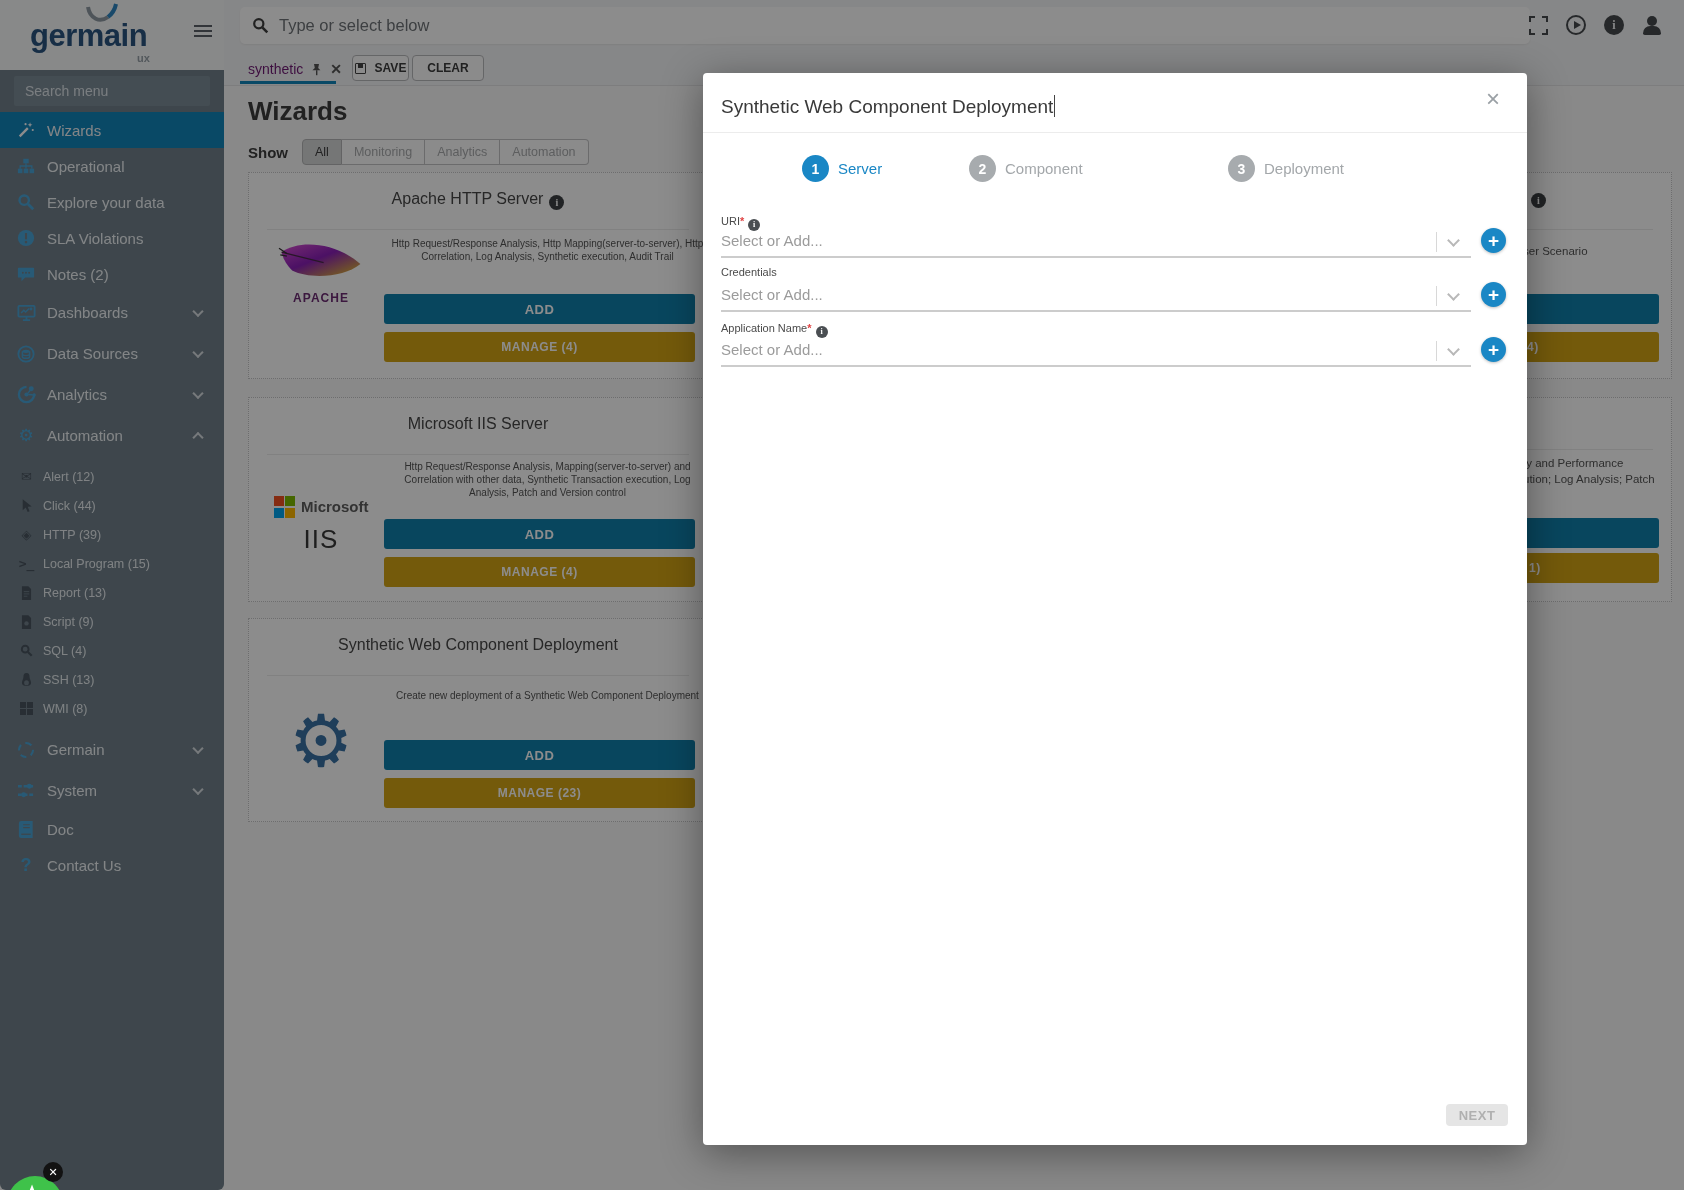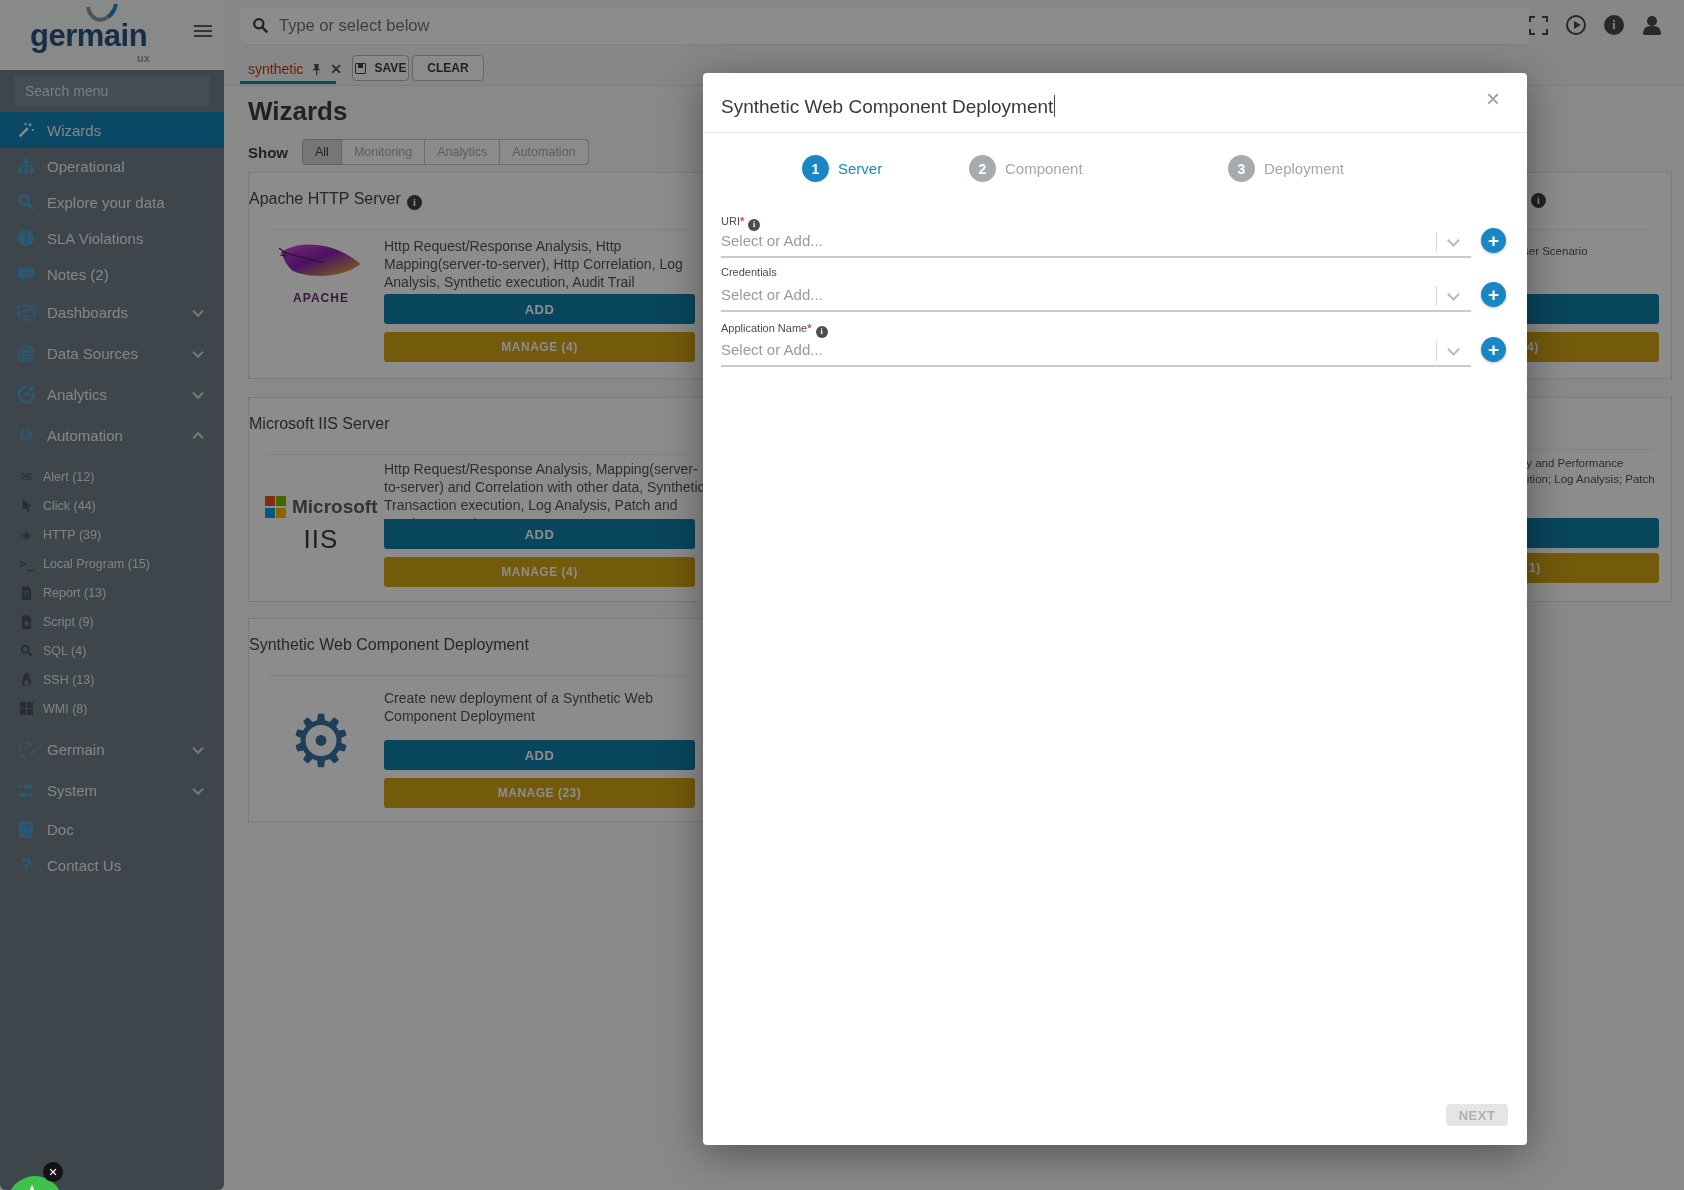--- a/index.html
+++ b/index.html
@@ -52,57 +52,57 @@
   .playc { width:20px; height:20px; border:2px solid #45494d; border-radius:50%; position:relative; }
   .playc i { position:absolute; left:6px; top:4px; border-left:7px solid #45494d; border-top:4px solid transparent; border-bottom:4px solid transparent; }
   .infoc { width:20px; height:20px; border-radius:50%; background:#45494d; color:#f5f6f7; font-size:12px; font-weight:bold;
     display:flex; align-items:center; justify-content:center; font-family:"Liberation Serif", serif; }
   .userc { position:relative; width:20px; height:20px; }
   .userc i { position:absolute; left:5px; top:1px; width:10px; height:10px; background:#45494d; border-radius:50%; }
   .userc b { position:absolute; left:1px; top:11px; width:18px; height:9px; background:#45494d; border-radius:8px 8px 2px 2px; }
 
   
   .tab { position:absolute; left:24px; top:52px; height:34px; display:flex; align-items:center; cursor:pointer; }
-  .tab-label { font-size:14px; color:#c2410c; }
+  .tab-label { font-size:14px; color:#701a75; }
   .tab-underline { position:absolute; left:16px; top:81px; width:96px; height:3px; background:#1285bb; }
   .pin { margin-left:8px; display:flex; }
   .tabx { margin-left:8px; color:#555; font-size:14px; font-weight:bold; cursor:pointer; }
   .hbtn { position:absolute; top:55px; height:26px; border:1px solid #b9babc; border-radius:4px; background:#fdfdfd;
     font-size:12px; color:#3c3c3c; display:flex; align-items:center; justify-content:center; gap:9px; cursor:pointer; font-weight:bold; }
   .floppy { position:relative; width:11px; height:11px; border:1.5px solid #444; border-radius:1px; }
   .floppy i { position:absolute; left:2px; top:0; width:5px; height:4px; background:#444; }
 
   
   .page-title { position:absolute; left:248px; top:96px; font-size:26px; color:#3c3c3c; z-index:1; }
   .show-row { position:absolute; left:248px; top:139px; display:flex; align-items:center; z-index:1; }
   .show-label { font-size:15px; font-weight:bold; color:#3c3c3c; margin-right:14px; }
   .filters { display:flex; }
   .fbtn { height:26px; padding:0 12px; border:1px solid #c3c4c5; border-left-width:0; font-size:12.5px; color:#a9abad;
     display:flex; align-items:center; background:#fdfdfd; cursor:pointer; }
   .fbtn:first-child { border-left-width:1px; border-radius:4px 0 0 4px; }
   .fbtn:last-child { border-radius:0 4px 4px 0; }
   .fbtn.active { background:#d6d7d8; color:#3c3c3c; border-color:#b4b5b6; }
 
   .card { position:absolute; width:460px; background:#fff; border:1px dotted #c6c7c8; z-index:1; }
-  .ctitle { position:absolute; left:0; right:0; top:17px; font-size:16px; color:#474747; }
+  .ctitle { position:absolute; left:0; right:0; top:17px; text-align:center; font-size:16px; color:#474747; }
   .cinfo { display:inline-flex; width:15px; height:15px; border-radius:50%; background:#3d4144; color:#fff; font-size:10px;
     font-weight:bold; align-items:center; justify-content:center; vertical-align:-2px; margin-left:6px; font-family:"Liberation Serif", serif; }
   .cdivider { position:absolute; left:18px; right:18px; top:56px; border-top:1px solid #ebebeb; }
-  .cdesc { position:absolute; left:135px; top:64px; width:327px; font-size:14px; color:#555; line-height:1.3; }
+  .cdesc { position:absolute; left:135px; top:64px; width:327px; font-size:10px; color:#555; line-height:1.3;text-align:center; }
   .addbtn { position:absolute; left:135px; right:12px; top:121px; height:30px; background:#1080ac; border-radius:3px;
     color:#fff; font-weight:bold; font-size:13px; display:flex; align-items:center; justify-content:center; letter-spacing:0.5px; cursor:pointer; }
   .mgbtn { position:absolute; left:135px; right:12px; top:159px; height:30px; background:#d3a414; border-radius:3px;
     color:#fff; font-weight:bold; font-size:12px; display:flex; align-items:center; justify-content:center; letter-spacing:0.5px; cursor:pointer; }
   .clogo { position:absolute; left:16px; top:70px; width:112px; text-align:center; }
   .apword { font-size:12px; font-weight:bold; color:#6d2d74; letter-spacing:1px; margin-top:2px; }
   .mslogo-row { display:flex; align-items:center; justify-content:center; gap:6px; margin-top:28px; }
   .mslogo { display:grid; grid-template-columns:10px 10px; grid-template-rows:10px 10px; gap:1.5px; }
   .mslogo i:nth-child(1){ background:#f25022; } .mslogo i:nth-child(2){ background:#7fba00; }
   .mslogo i:nth-child(3){ background:#00a4ef; } .mslogo i:nth-child(4){ background:#ffb900; }
-  .mstext { font-size:19px; color:#5e5e5e; font-weight:bold; }
+  .mstext { font-size:15px; color:#5e5e5e; font-weight:bold; }
   .iistext { font-size:26px; color:#3a3a3a; margin-top:6px; letter-spacing:1px; }
   .big-gear { font-size:72px; color:#3a72a4; line-height:0.9; margin-top:14px; }
 
   
   .frag-desc { position:absolute; font-size:11.5px; color:#555; }
   .frag-info { position:absolute; }
 
   
   .overlay { position:absolute; left:0; top:0; width:1684px; height:1190px; background:rgba(0,0,0,0.45); z-index:50; }
   .modal { position:absolute; left:703px; top:73px; width:824px; height:1072px; background:#fff; border-radius:4px;

